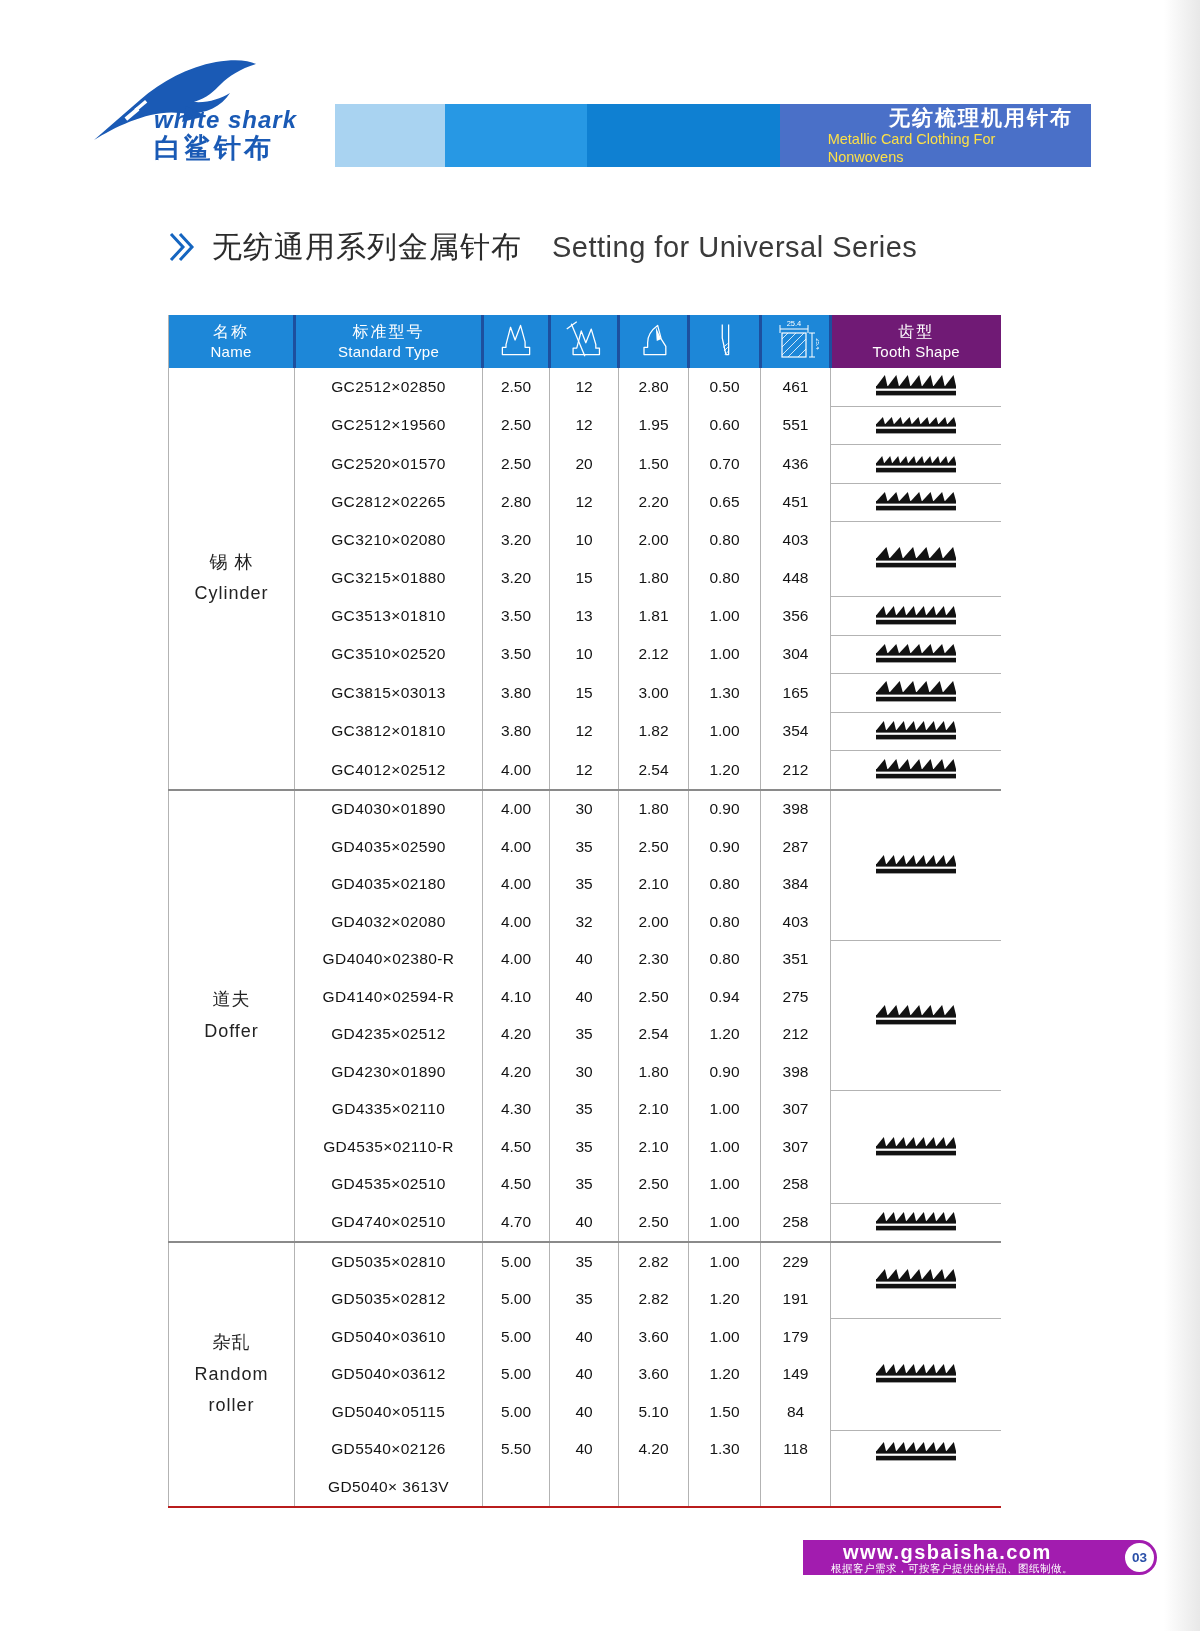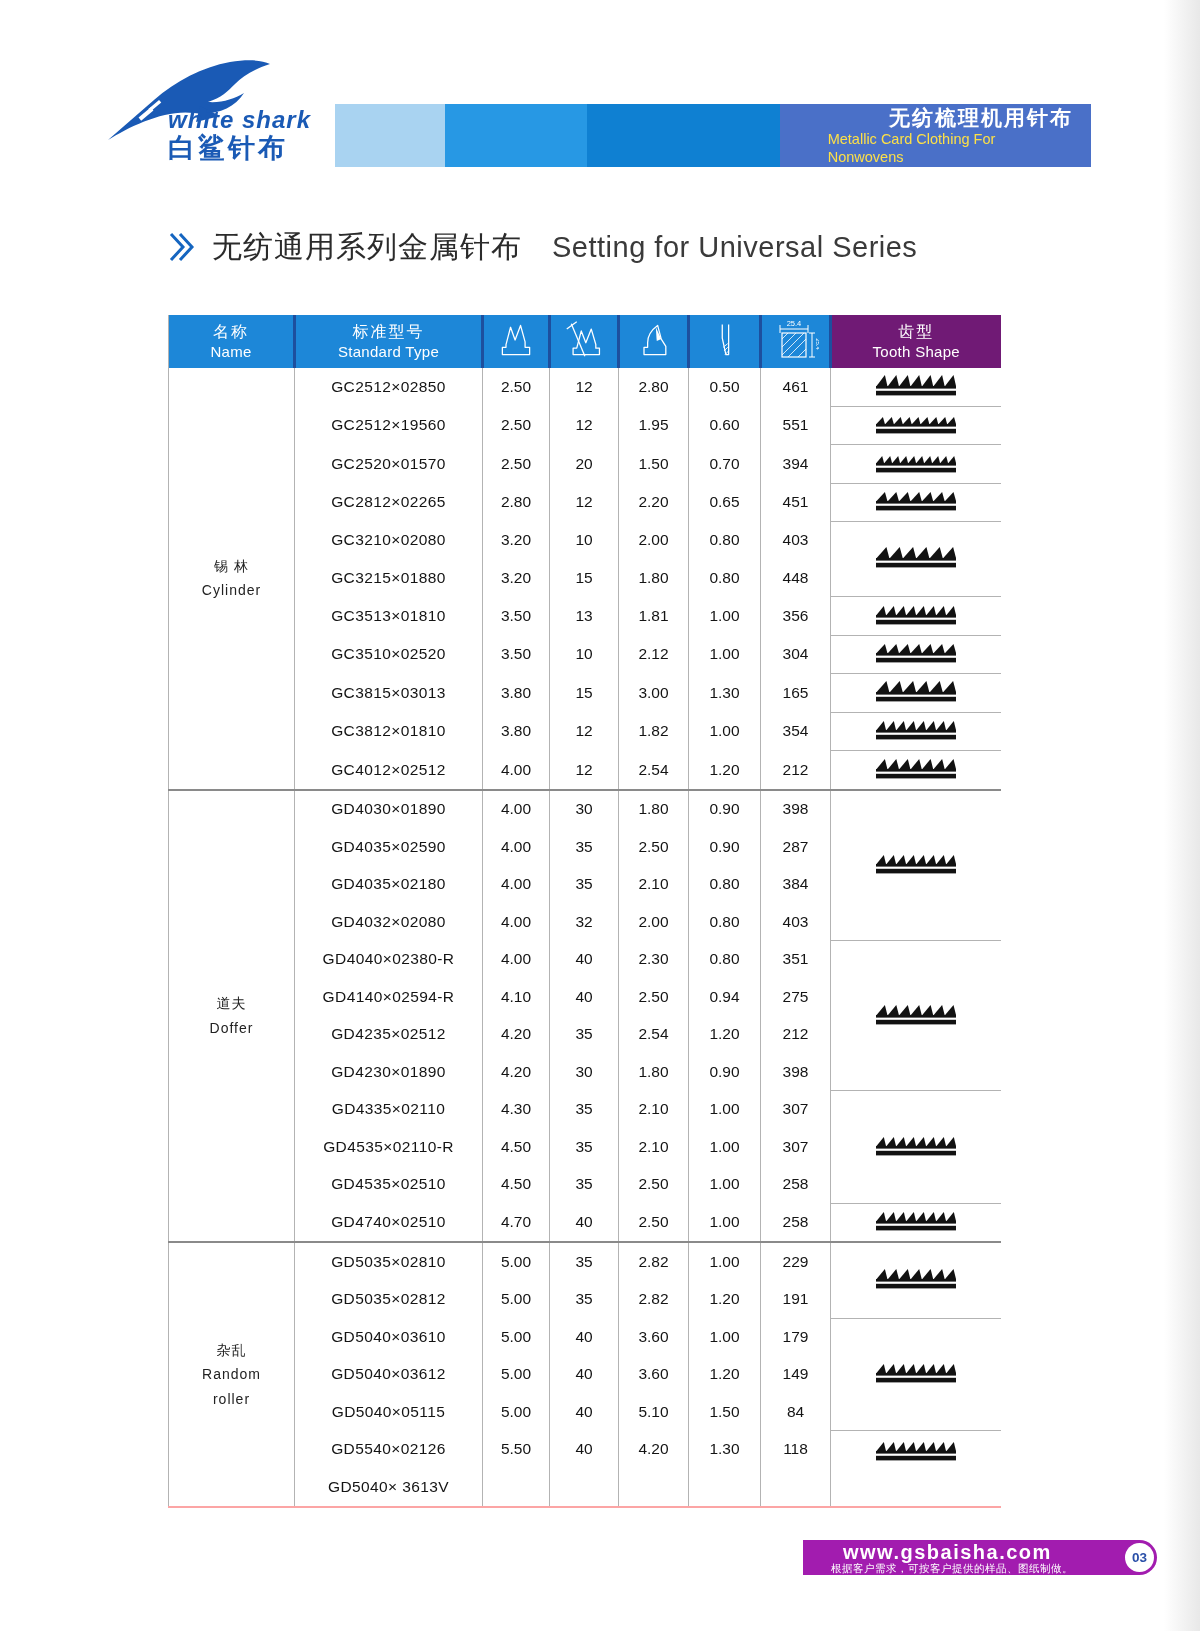--- a/index.html
+++ b/index.html
@@ -1,20 +1,20 @@
 <!DOCTYPE html>
 <html><head>
 <meta charset="utf-8">
 <style>
   html,body{margin:0;padding:0;}
   body{font-family:"Liberation Sans","DejaVu Sans",sans-serif;background:#e9e9e9;}
   #page{position:relative;width:1200px;height:1631px;background:#ffffff;overflow:hidden;margin:0 auto;}
 
   
-  .logo-wrap{position:absolute;left:102px;top:52px;width:220px;height:120px;}
+  .logo-wrap{position:absolute;left:88px;top:52px;width:220px;height:120px;}
   .logo-swoosh{position:absolute;left:0;top:0;}
   .logo-text{position:absolute;left:66px;top:56px;line-height:1;}
   .logo-en{font-size:24px;font-weight:bold;font-style:italic;color:#1a5ab5;letter-spacing:1px;}
   .logo-cn{font-size:27px;font-weight:bold;color:#1a5ab5;letter-spacing:3px;margin-top:3px;}
 
   
   .banner{position:absolute;left:335px;top:104px;width:756px;height:63px;display:flex;}
   .banner .seg{height:100%;padding-left:48px;}
   .seg1{width:78px;}
   .seg2{width:119px;}
@@ -24,30 +24,30 @@
   .banner-en{color:#fde047;font-size:14.5px;line-height:1.2;}
 
   
   .section-title{position:absolute;left:166px;top:224px;height:46px;display:flex;align-items:center;}
   .chevron{margin-right:14px;display:block;}
   .sec-cn{font-size:30px;color:#2b2b2b;letter-spacing:1px;}
   .sec-en{font-size:29px;color:#3a3a3a;margin-left:30px;letter-spacing:0.5px;}
 
   
   .table-wrap{position:absolute;left:168px;top:315px;}
-  table.spec{border-collapse:collapse;table-layout:fixed;width:832px;border-left:1px solid #b3b3b3;border-bottom:2px solid #fca5a5;}
+  table.spec{border-collapse:collapse;table-layout:fixed;width:832px;border-left:1px solid #b3b3b3;border-bottom:2px solid #b91c1c;}
   thead th{padding:0;height:53px;vertical-align:middle;text-align:center;border:none;}
   thead th{background:#1d87d8;color:#fff;font-weight:normal;}
   thead th + th{border-left:3px solid #1d4f9e;}
   th.h-tooth{background:#9dccec;}
   .th-cn{font-size:16px;line-height:1.3;letter-spacing:2px;}
   .th-en{font-size:15px;line-height:1.2;letter-spacing:0.3px;}
   tbody td{height:37.5px;padding:0;text-align:center;vertical-align:middle;
            border-right:1px solid #b3b3b3;font-size:15.5px;color:#141414;}
-  td.name-cell{font-size:14px;color:#222;}
+  td.name-cell{font-size:18px;color:#222;}
   td.name-cell div{line-height:1.75;letter-spacing:1px;}
   td.type-cell{letter-spacing:0.4px;}
   td.tooth-cell{border-right:none;border-bottom:1px solid #b3b3b3;}
   td.tooth-cell.no-bottom{border-bottom:none;}
   td.tooth-cell.v-top{vertical-align:top;padding-top:8px;}
   tr.group-start td{border-top:2px solid #8a8a8a;}
 
   
   .footer-bar{position:absolute;left:803px;top:1540px;width:354px;height:35px;background:#2a4fa8;
               border-radius:0 17.5px 17.5px 0;color:#fff;}
@@ -212,21 +212,21 @@
                 <polygon points="73.6,12 82.0,12 80.0,5.0" fill="#121212"></polygon>
                 <rect x="2" y="16.8" width="80" height="4.6" fill="#121212"></rect>
               </svg></td>
           </tr>
           <tr>
             <td class="type-cell">GC2520×01570</td>
             <td class="val-cell">2.50</td>
             <td class="val-cell">20</td>
             <td class="val-cell">1.50</td>
             <td class="val-cell">0.70</td>
-            <td class="val-cell">394</td>
+            <td class="val-cell">436</td>
             <td class="tooth-cell" rowspan="1"><svg width="84" height="22" viewBox="0 0 84 22">
                 <rect x="2" y="12" width="80" height="2.6" fill="#121212"></rect>
                 <polygon points="2.4,12 10.0,12 8.2,5.0" fill="#121212"></polygon>
                 <polygon points="10.4,12 18.0,12 16.2,5.0" fill="#121212"></polygon>
                 <polygon points="18.4,12 26.0,12 24.2,5.0" fill="#121212"></polygon>
                 <polygon points="26.4,12 34.0,12 32.2,5.0" fill="#121212"></polygon>
                 <polygon points="34.4,12 42.0,12 40.2,5.0" fill="#121212"></polygon>
                 <polygon points="42.4,12 50.0,12 48.2,5.0" fill="#121212"></polygon>
                 <polygon points="50.4,12 58.0,12 56.2,5.0" fill="#121212"></polygon>
                 <polygon points="58.4,12 66.0,12 64.2,5.0" fill="#121212"></polygon>

